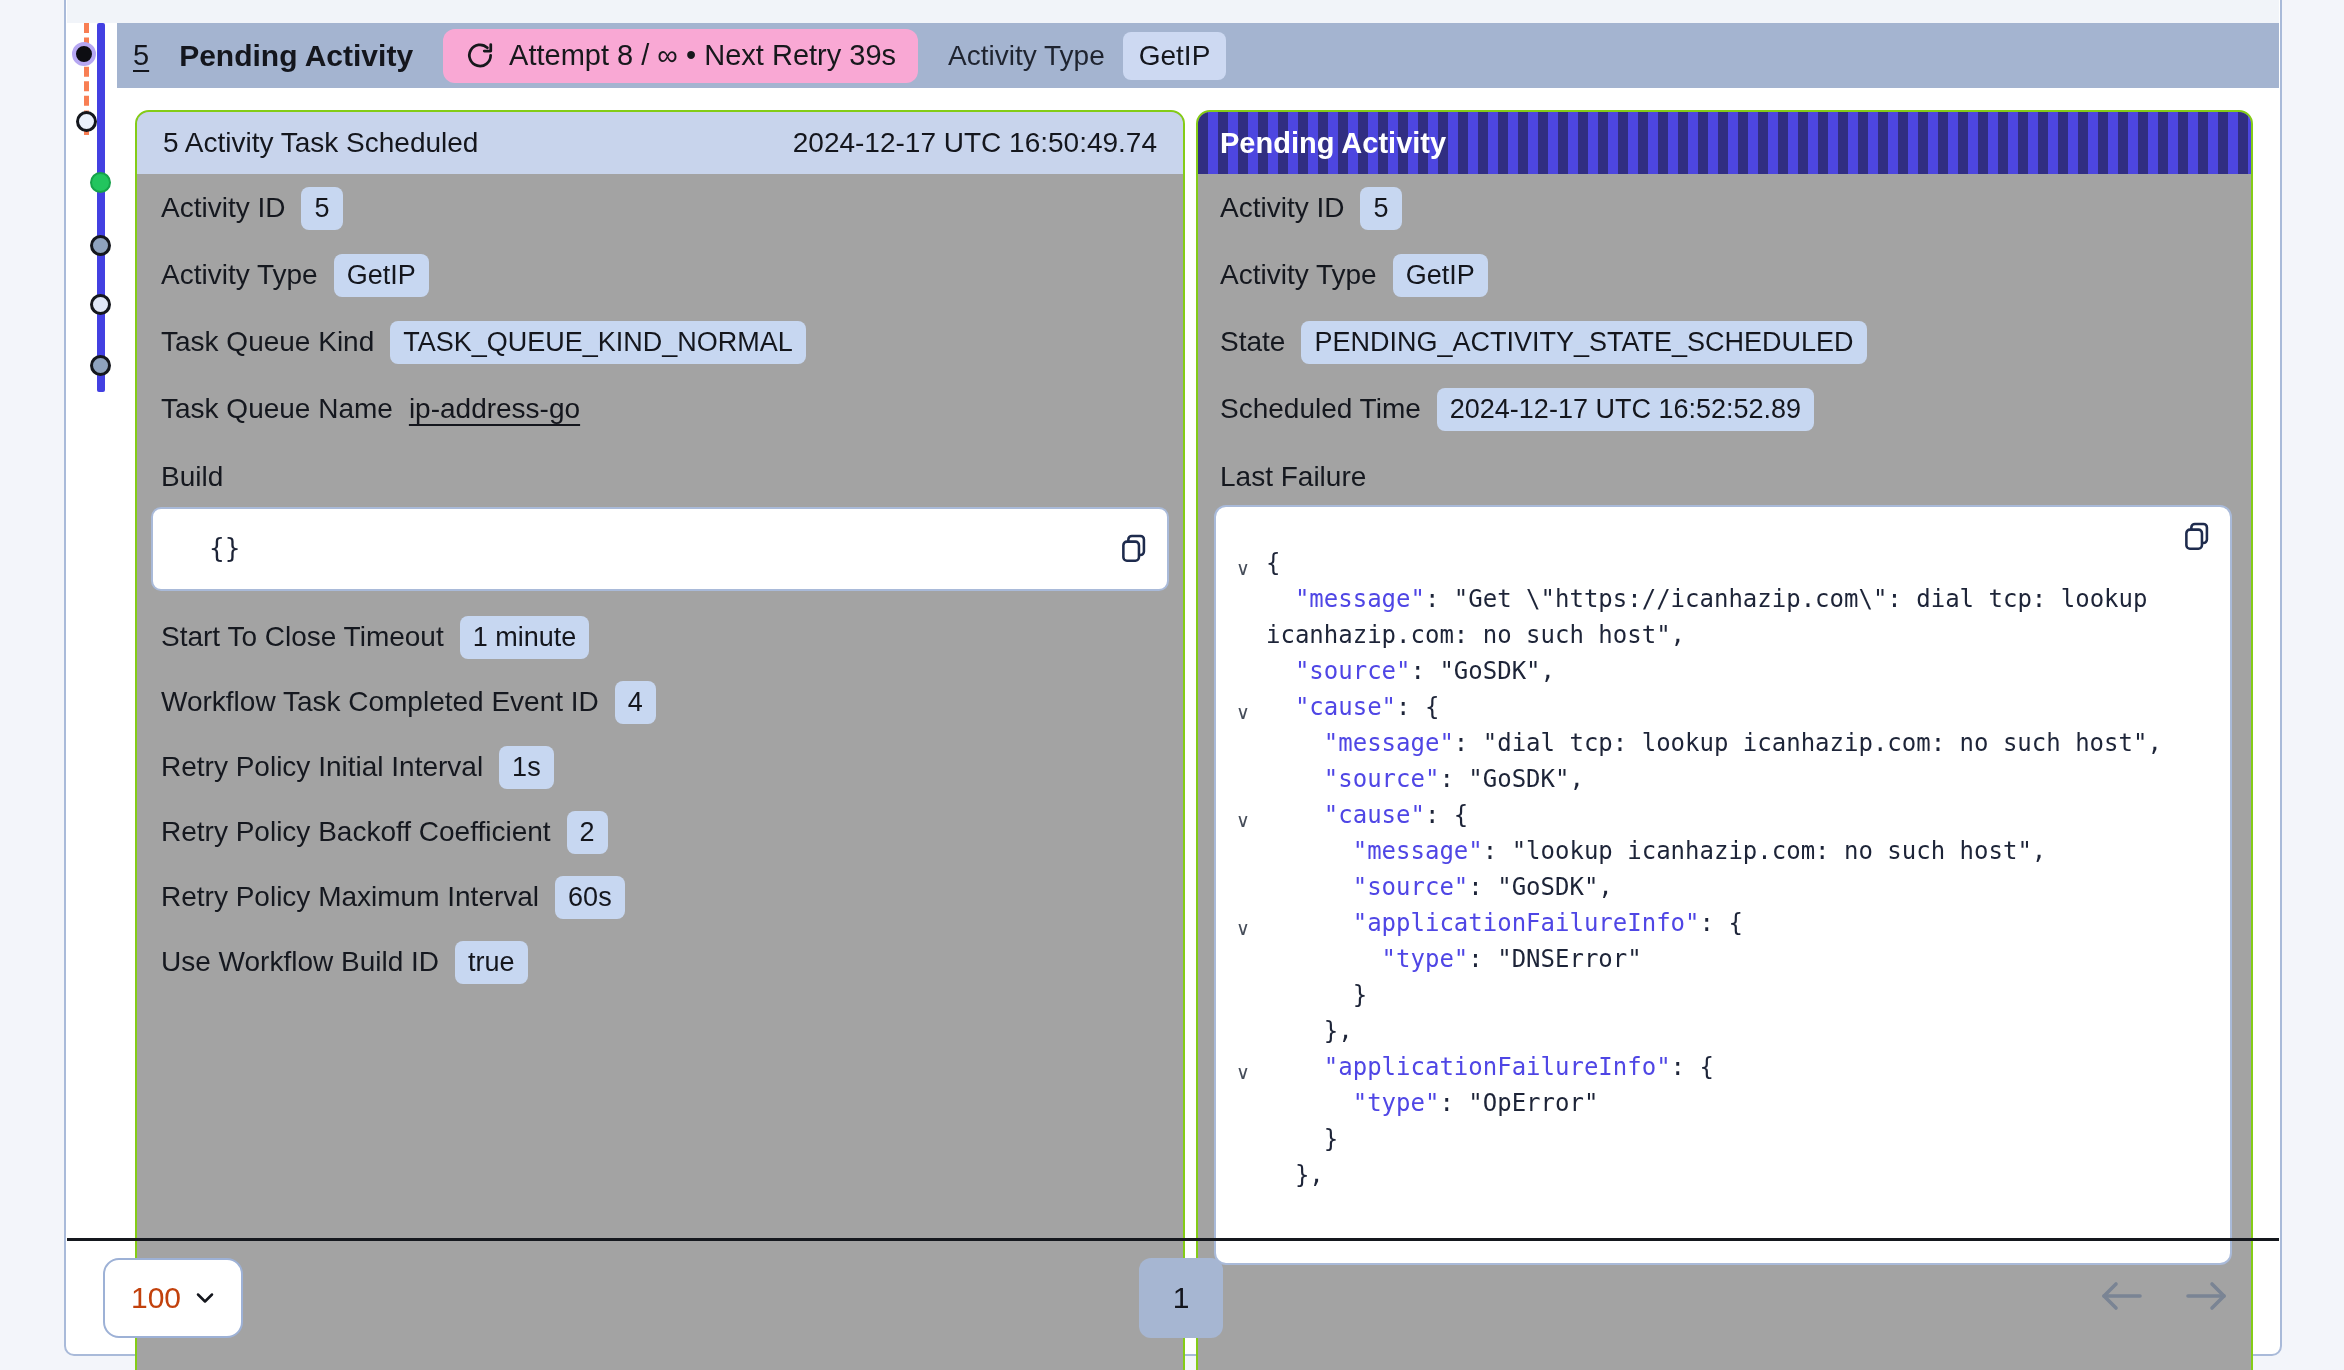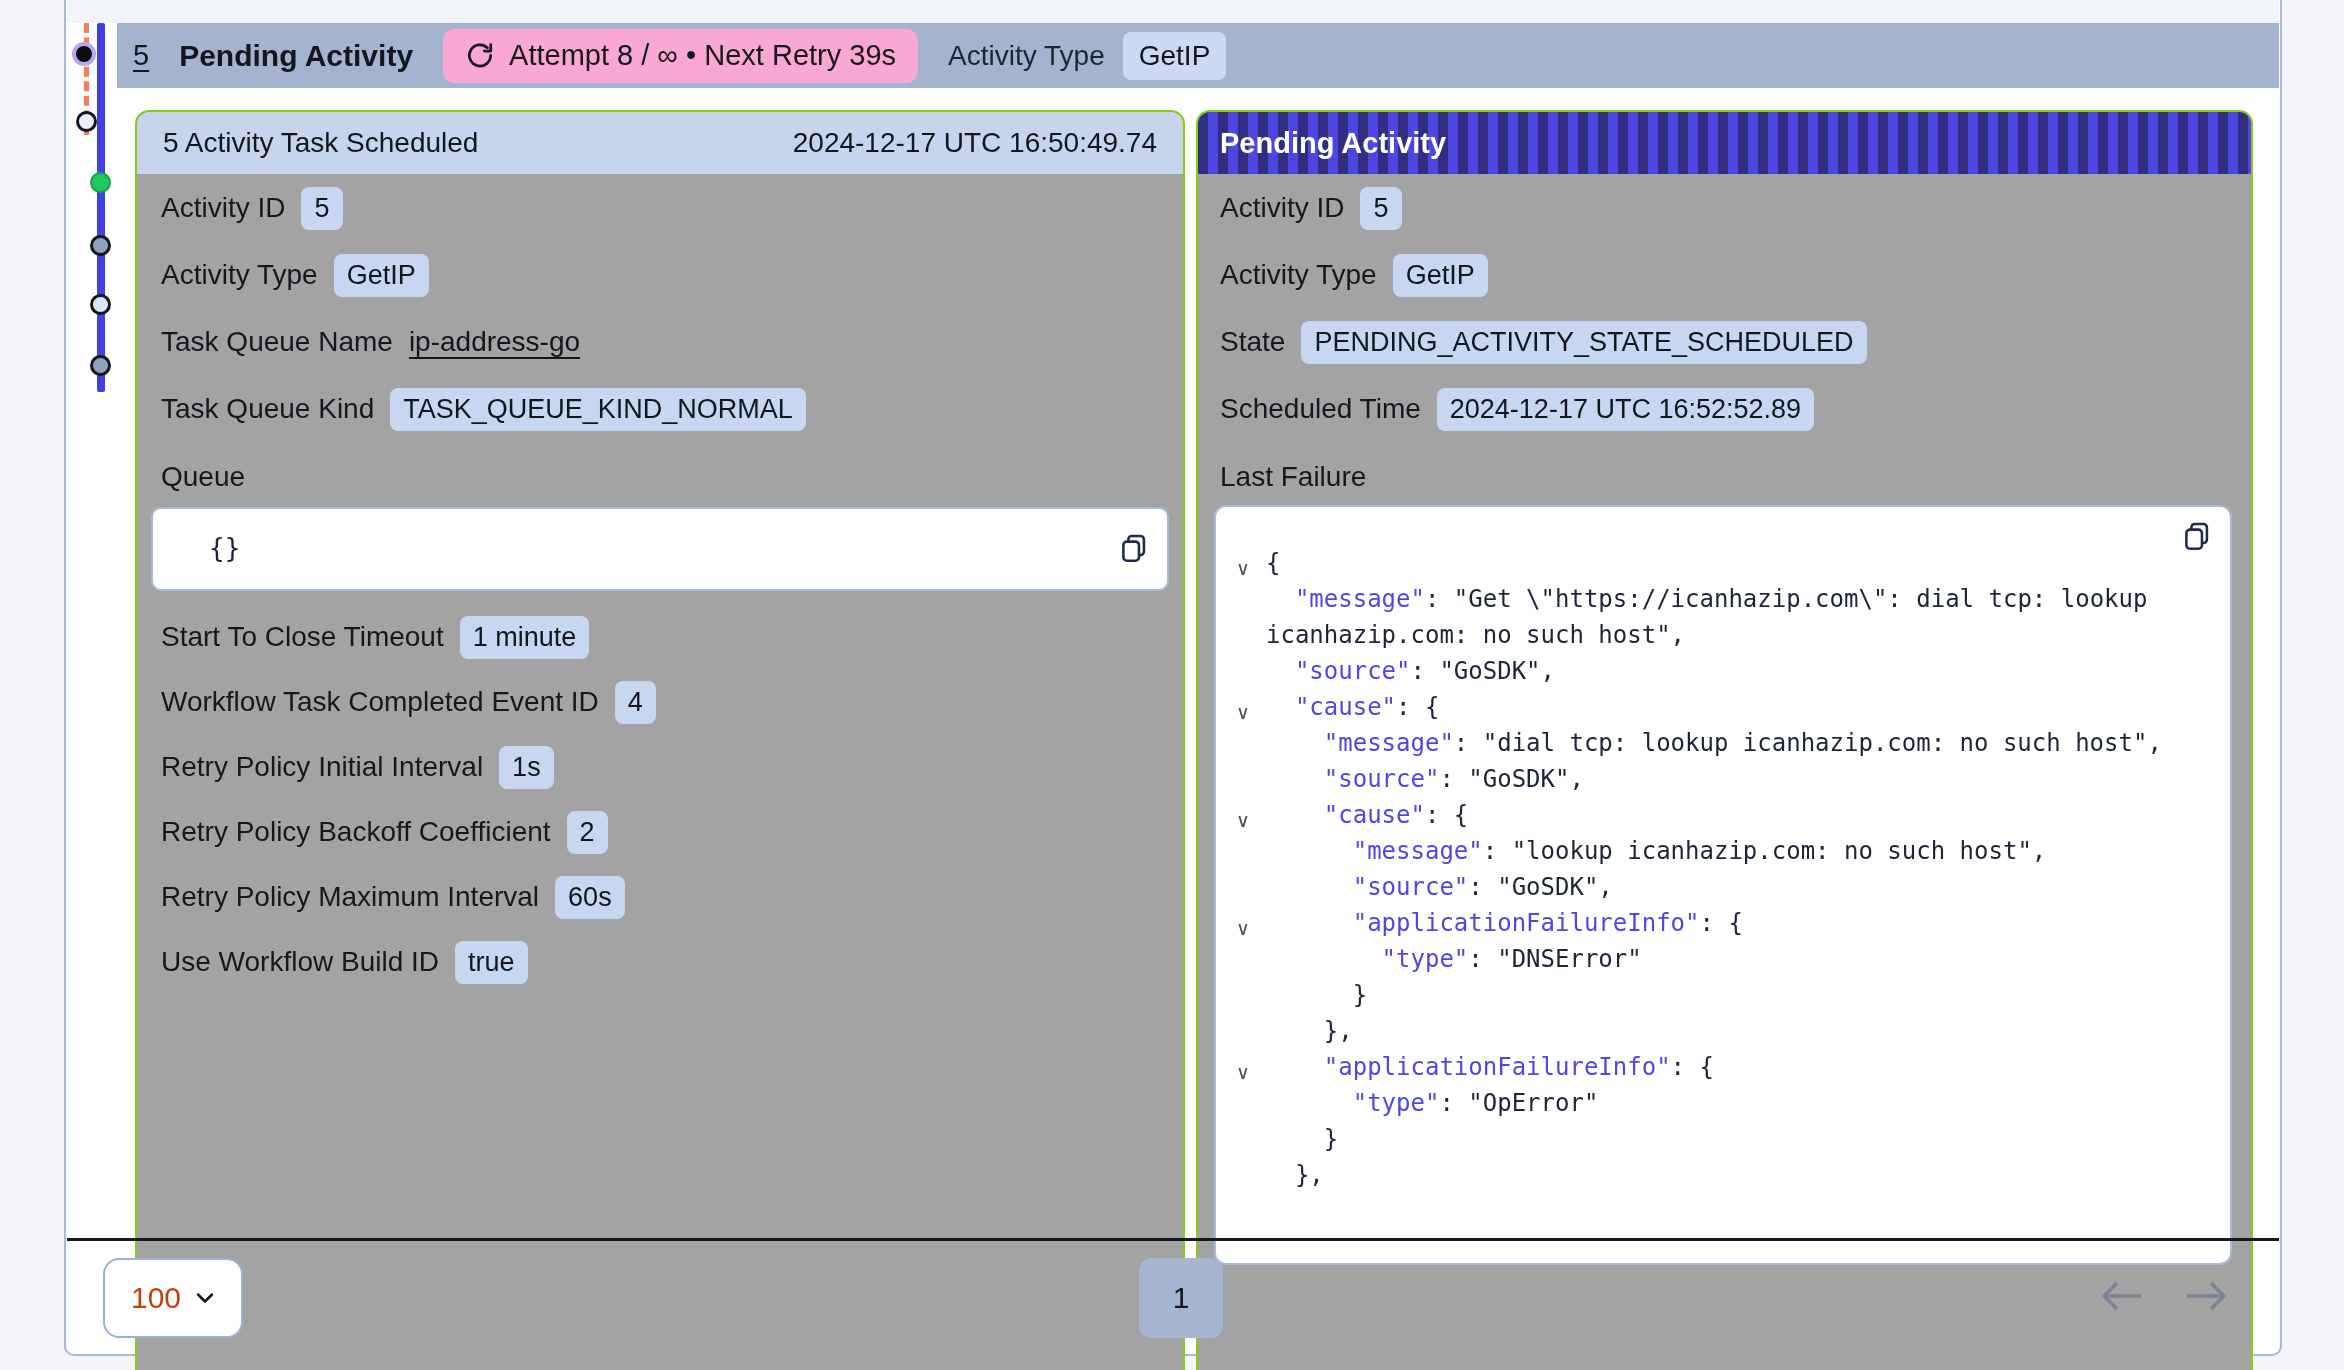--- a/index.html
+++ b/index.html
@@ -172,29 +172,29 @@
     <div>
         <div class="frow">
           <span class="flabel">Activity ID</span>
           <span class="fbadge">5</span>
         </div>
         <div class="frow">
           <span class="flabel">Activity Type</span>
           <span class="fbadge">GetIP</span>
         </div>
         <div class="frow">
+          <span class="flabel">Task Queue Kind</span>
+          <span class="fbadge">TASK_QUEUE_KIND_NORMAL</span>
+        </div>
+        <div class="frow">
           <span class="flabel">Task Queue Name</span>
           <span class="flink">ip-address-go</span>
         </div>
-        <div class="frow">
-          <span class="flabel">Task Queue Kind</span>
-          <span class="fbadge">TASK_QUEUE_KIND_NORMAL</span>
-        </div>
       </div>
-    <div class="section-label">Queue</div>
+    <div class="section-label">Build</div>
     <div class="payload-box">
       <span class="payload-text">{}</span>
       <button class="copy-btn">
         <svg width="34" height="34" viewBox="0 0 24 24" fill="none" stroke="#1e2b4d" stroke-width="1.8" stroke-linejoin="round">
           <rect x="8" y="3.5" width="11" height="13.5" rx="2.5"></rect>
           <rect x="4.5" y="7.5" width="11" height="13.5" rx="2.5" fill="#ffffff"></rect>
         </svg>
       </button>
     </div>
     <div class="rows-after-box">

